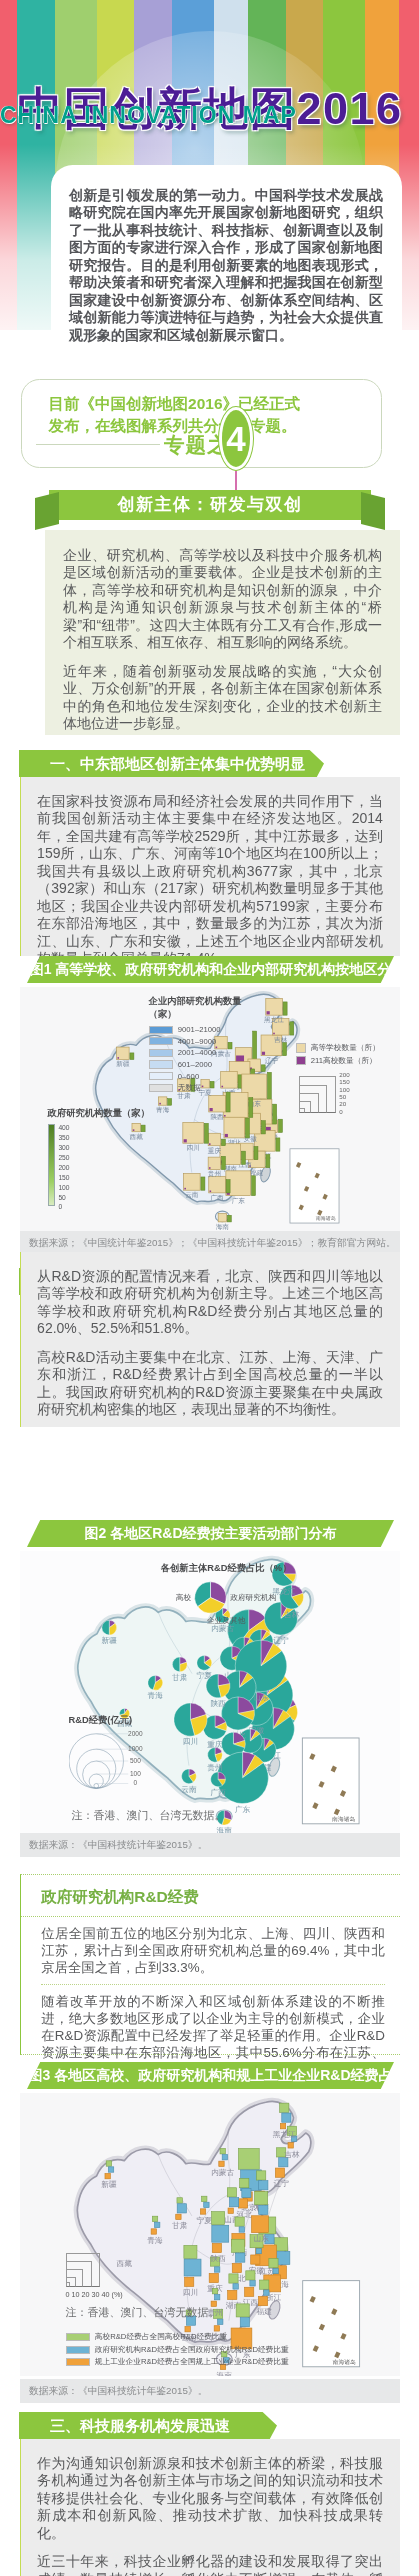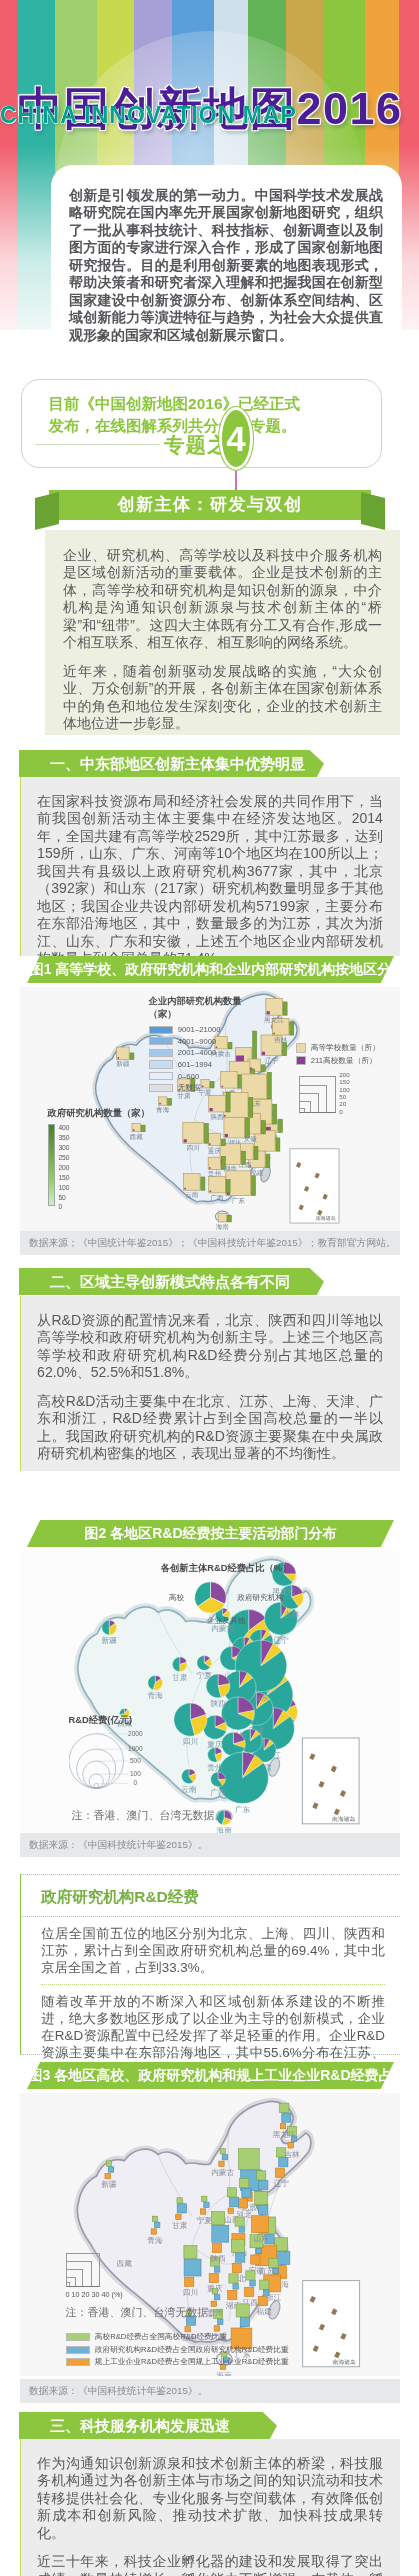--- a/index.html
+++ b/index.html
@@ -331,21 +331,21 @@
         <div class="lg-row">
           <i class="sw" style="background: rgb(127, 178, 224);"></i>
           <span class="lb">4001–9000</span>
         </div>
         <div class="lg-row">
           <i class="sw" style="background: rgb(165, 200, 234);"></i>
           <span class="lb">2001–4000</span>
         </div>
         <div class="lg-row">
           <i class="sw" style="background: rgb(198, 220, 242);"></i>
-          <span class="lb">601–1994</span>
+          <span class="lb">601–2000</span>
         </div>
         <div class="lg-row">
           <i class="sw" style="background: rgb(228, 238, 250);"></i>
           <span class="lb">0–600</span>
         </div>
         <div class="lg-row">
           <i class="sw" style="background: rgb(224, 224, 224);"></i>
           <span class="lb">无数据</span>
         </div>
       </div>
@@ -388,21 +388,21 @@
             <div>100</div>
             <div>50</div>
             <div>0</div>
           </div>
         </div>
       </div>
     </div>
   <div class="caption" style="top:1231px;">数据来源；《中国统计年鉴2015》；《中国科技统计年鉴2015》；教育部官方网站。</div>
 
   <div class="sec-banner" style="top:1268px;width:305px;">二、区域主导创新模式特点各有不同</div>
-  <div class="graybox" style="top:1296px;height:175px;">
+  <div class="graybox" style="top:1252px;height:175px;">
     <p>从R&amp;D资源的配置情况来看，北京、陕西和四川等地以高等学校和政府研究机构为创新主导。上述三个地区高等学校和政府研究机构R&amp;D经费分别占其地区总量的62.0%、52.5%和51.8%。</p>
     <p>高校R&amp;D活动主要集中在北京、江苏、上海、天津、广东和浙江，R&amp;D经费累计占到全国高校总量的一半以上。我国政府研究机构的R&amp;D资源主要聚集在中央属政府研究机构密集的地区，表现出显著的不均衡性。</p>
   </div>
 
   <div class="fig-banner" style="top:1520px;">图2  各地区R&amp;D经费按主要活动部门分布</div>
   <div class="mapbox" id="map2" style="top:1551px;height:282px;background:#fcfcfd;">
       <svg viewBox="0 0 100 92" preserveAspectRatio="xMidYMid meet" class="basemap">
         <path d="M7,36C8,30 11,28 13,27C15,22 19,21 22,22C25,18 30,17 33,20C36,18 40,20 42,23C45,22 48,24 50,23C52,19 55,16 56,12C58,7 63,4 68,3C72,2 76,4 77,8C77,11 74,12 73,15C74,18 78,16 81,13C83,14 83,17 82,19C79,23 76,25 73,28C71,31 69,33 66,33C64,35 65,38 67,40C70,43 72,46 74,49C75,53 74,56 71,58C71,61 69,64 67,66C65,70 63,73 60,76C58,79 56,82 53,80C50,82 47,80 45,81C42,80 39,77 36,74C32,71 28,67 24,64C19,60 14,55 11,49C8,45 6,40 7,36Z" fill="none" stroke="#b9cdd4" stroke-width="2.4" opacity="0.5" stroke-linejoin="round"></path>
         <path d="M7,36C8,30 11,28 13,27C15,22 19,21 22,22C25,18 30,17 33,20C36,18 40,20 42,23C45,22 48,24 50,23C52,19 55,16 56,12C58,7 63,4 68,3C72,2 76,4 77,8C77,11 74,12 73,15C74,18 78,16 81,13C83,14 83,17 82,19C79,23 76,25 73,28C71,31 69,33 66,33C64,35 65,38 67,40C70,43 72,46 74,49C75,53 74,56 71,58C71,61 69,64 67,66C65,70 63,73 60,76C58,79 56,82 53,80C50,82 47,80 45,81C42,80 39,77 36,74C32,71 28,67 24,64C19,60 14,55 11,49C8,45 6,40 7,36Z" fill="#eef6f5" stroke="#93b1bd" stroke-width="0.55" stroke-linejoin="round"></path>
         <path d="M56,12C55,20 57,26 56,33" fill="none" stroke="#93b1bd" stroke-width="0.22" opacity="0.45"></path>
@@ -607,21 +607,21 @@
         </g>
         <g>
           <path d="M17,25L17,22.6A2.4,2.4 0 0 1 18.941640786499875,23.589315394498065Z" fill="#8c4a9e" stroke="#fff" stroke-width="0.12"></path>
           <path d="M17,25L18.941640786499875,23.589315394498065A2.4,2.4 0 0 1 17,27.4Z" fill="#f2cf2a" stroke="#fff" stroke-width="0.12"></path>
           <path d="M17,25L17,27.4A2.4,2.4 0 0 1 17,22.6Z" fill="#2aa79b" stroke="#fff" stroke-width="0.12"></path>
           <text x="17" y="30" font-size="2.5" fill="#7b98a8" text-anchor="middle">新疆</text>
         </g>
       </svg>
       <div class="lg" style="left: 129px; top: 11.3px; width: 155px; text-align: center;">
         <div class="lg-title">各创新主体R&amp;D经费占比（%）</div>
-        <div style="display: flex; align-items: center; justify-content: center; gap: 8px;">
+        <div style="display: flex; align-items: center; justify-content: center; gap: 1px;">
           <span class="lb">高校</span>
           <svg viewBox="0 0 40 40" width="37" height="37">
             <path d="M20,20L20,3A17,17 0 0 1 35.458056256036585,27.07449622130142Z" fill="#8c4a9e" stroke="#fff" stroke-width="0.6"></path>
             <path d="M20,20L35.458056256036585,27.07449622130142A17,17 0 0 1 6.089289111905025,29.772007091065575Z" fill="#f2cf2a" stroke="#fff" stroke-width="0.6"></path>
             <path d="M20,20L6.089289111905025,29.772007091065575A17,17 0 0 1 19.999999999999996,3Z" fill="#2aa79b" stroke="#fff" stroke-width="0.6"></path>
           </svg>
           <span class="lb">政府研究机构</span>
         </div>
         <div class="lb">企业及其他</div>
       </div>

